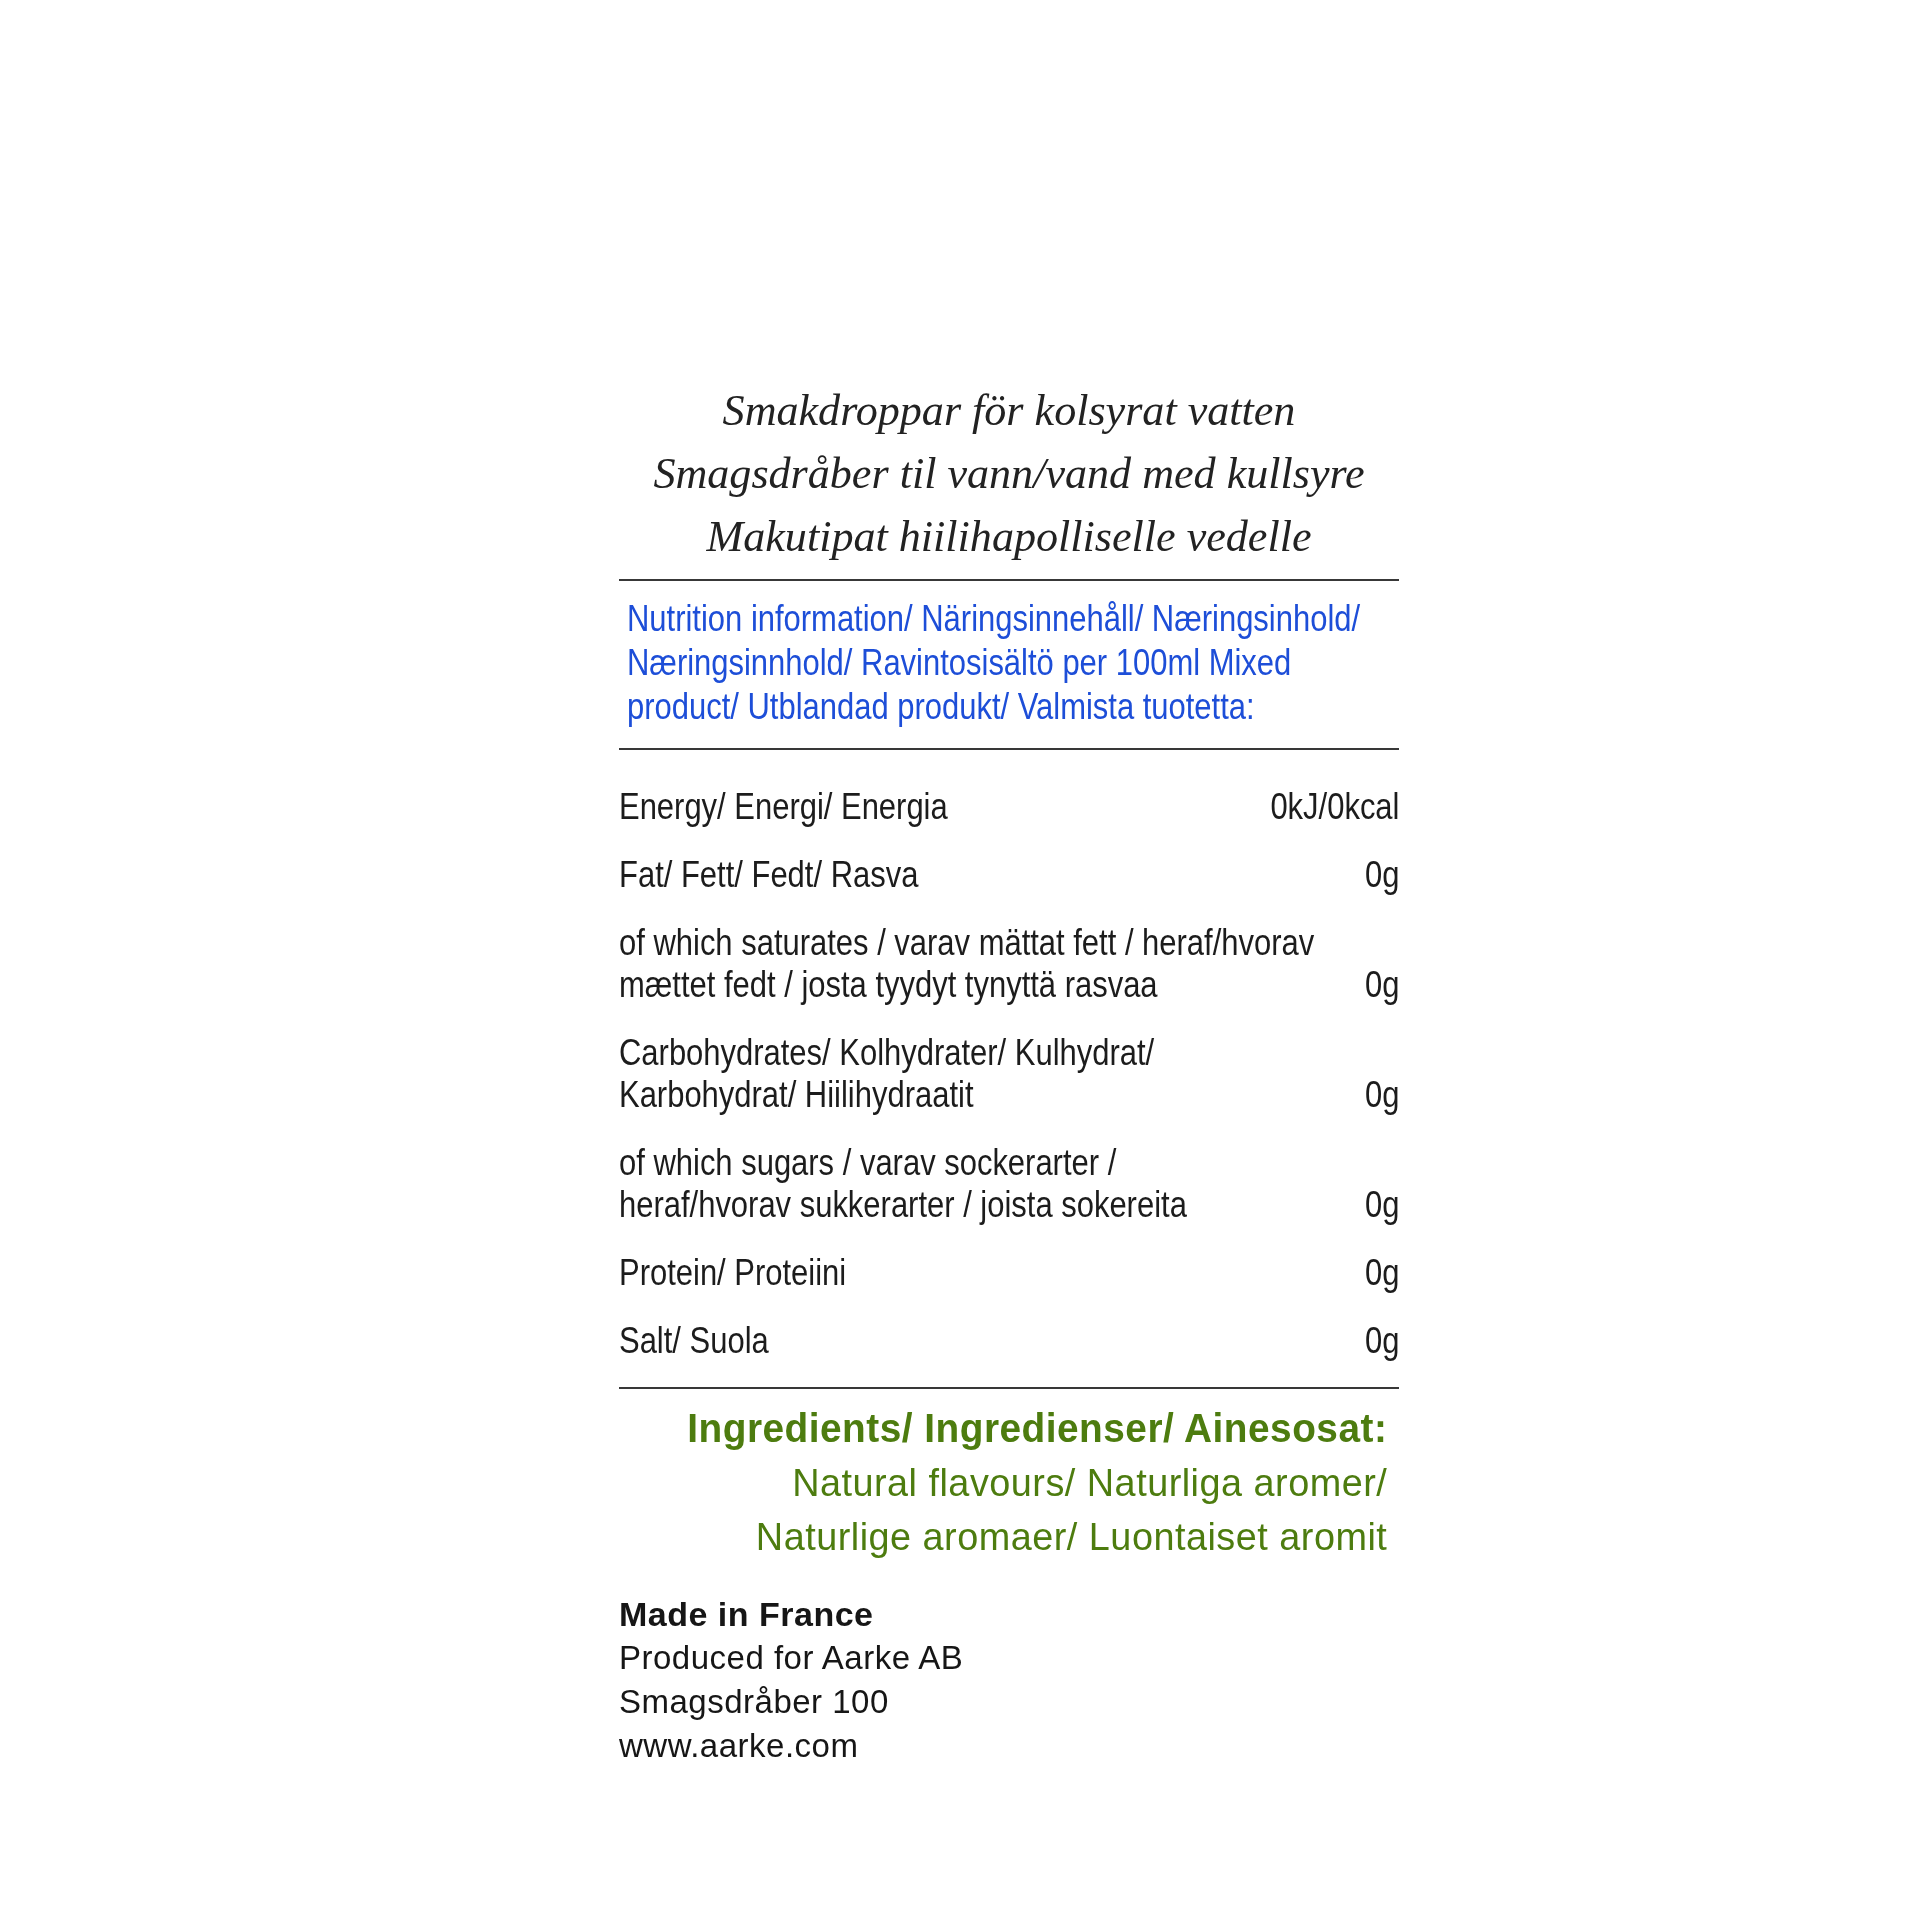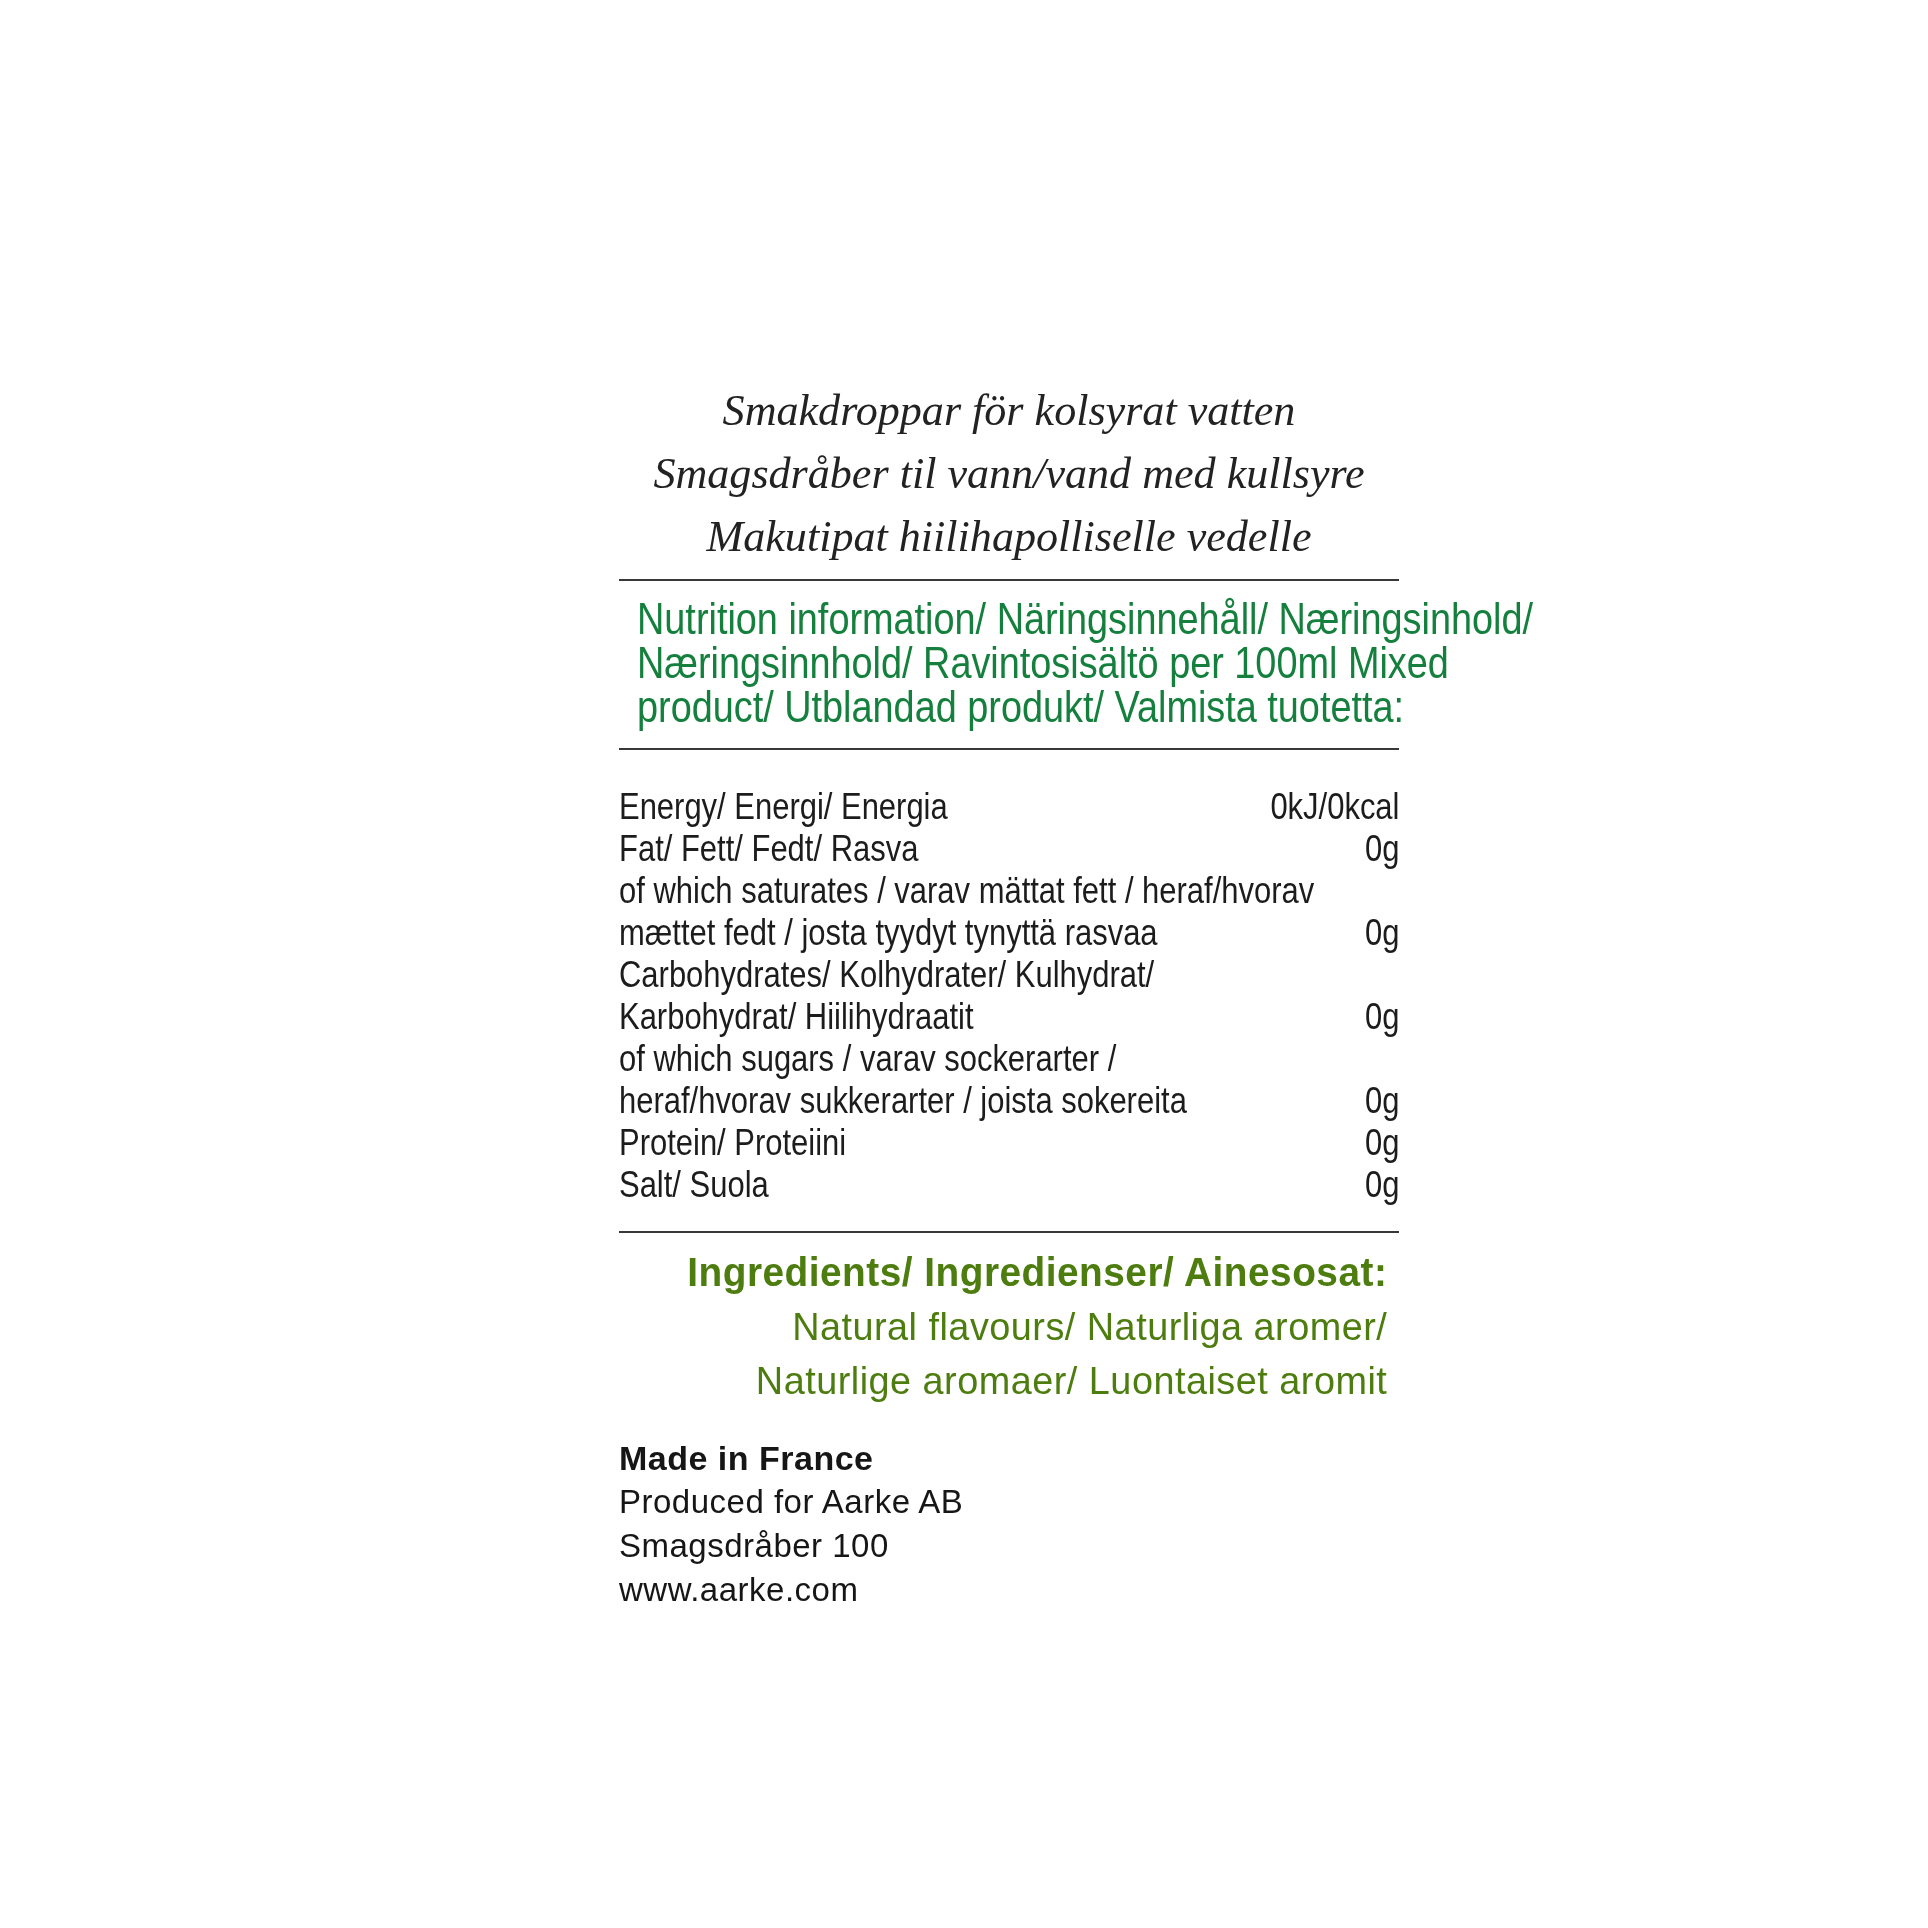--- a/index.html
+++ b/index.html
@@ -26,34 +26,34 @@
     line-height: 63px;
     text-align: center;
     color: #222222;
     margin-bottom: 11.3px;
   }
   .title-line { white-space: nowrap; transform: scaleX(0.98); transform-origin: 50% 50%; }
   
   .rule { height: 0; border-top: 2.8px solid #383838; }
   
   .nutri-head {
-    margin: 16px 0 19px 18px;
-    font-size: 44px;
+    margin: 16px 0 19px 8px;
+    font-size: 36px;
     line-height: 44px;
-    color: #15803d;
+    color: #1d4ed8;
   }
   .cond   { white-space: nowrap; transform: scaleX(0.86); transform-origin: 0 50%; }
   .cond-r { white-space: nowrap; transform: scaleX(0.86); transform-origin: 100% 50%; }
   .table {
     margin: 36px 0 24.5px 0;
     font-size: 36px;
     line-height: 42px;
     display: flex;
     flex-direction: column;
-    gap: 0;
+    gap: 26px;
     color: #1c1c1c;
   }
   .row { display: flex; justify-content: space-between; align-items: flex-end; }
   .row-label { flex: 1 1 0; min-width: 0; }
   .row-value { padding-left: 9.4px; }
   
   .ingredients { margin-top: 12px; text-align: right; color: #4d7c0f; }
   .ing-head  { font-size: 40px; line-height: 55px; font-weight: 600; letter-spacing: 0.5px; }
   .ing-line  { font-size: 39px; line-height: 54px; letter-spacing: 0.5px; }
   .fit { white-space: nowrap; transform: scaleX(0.97); transform-origin: 50% 50%; display: block; }

